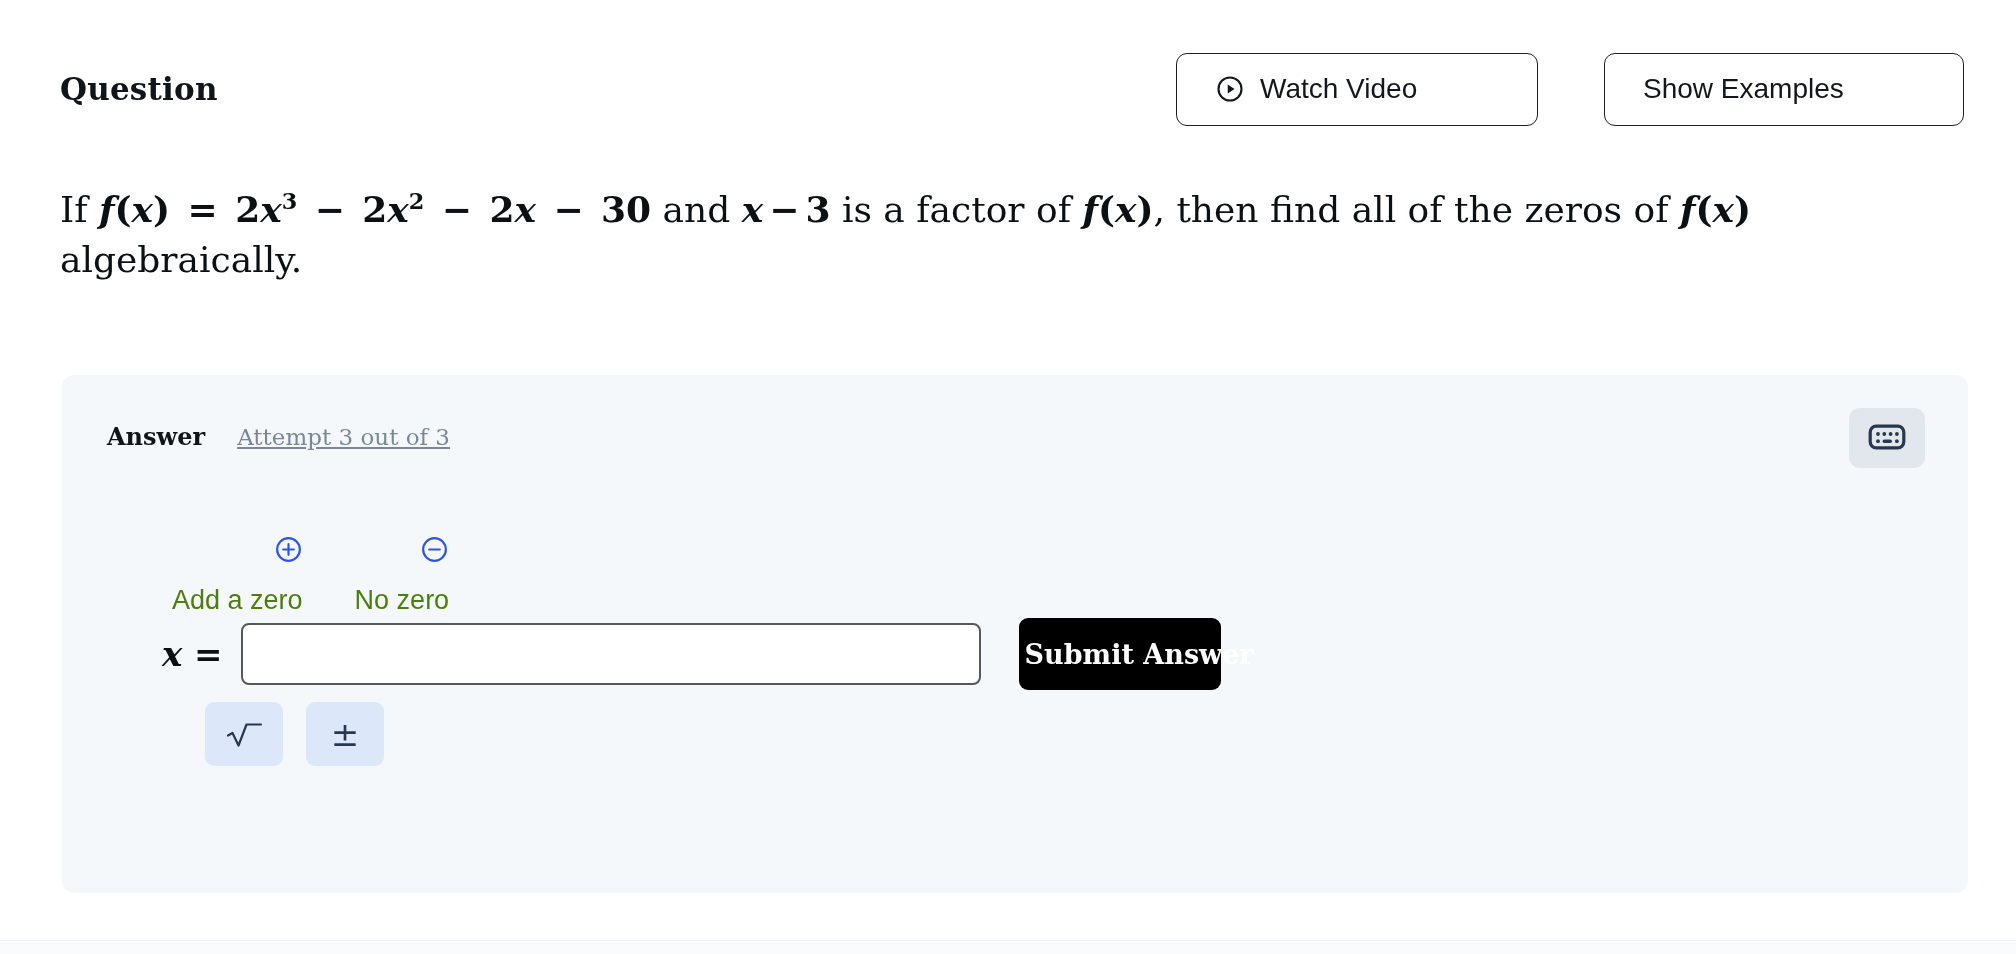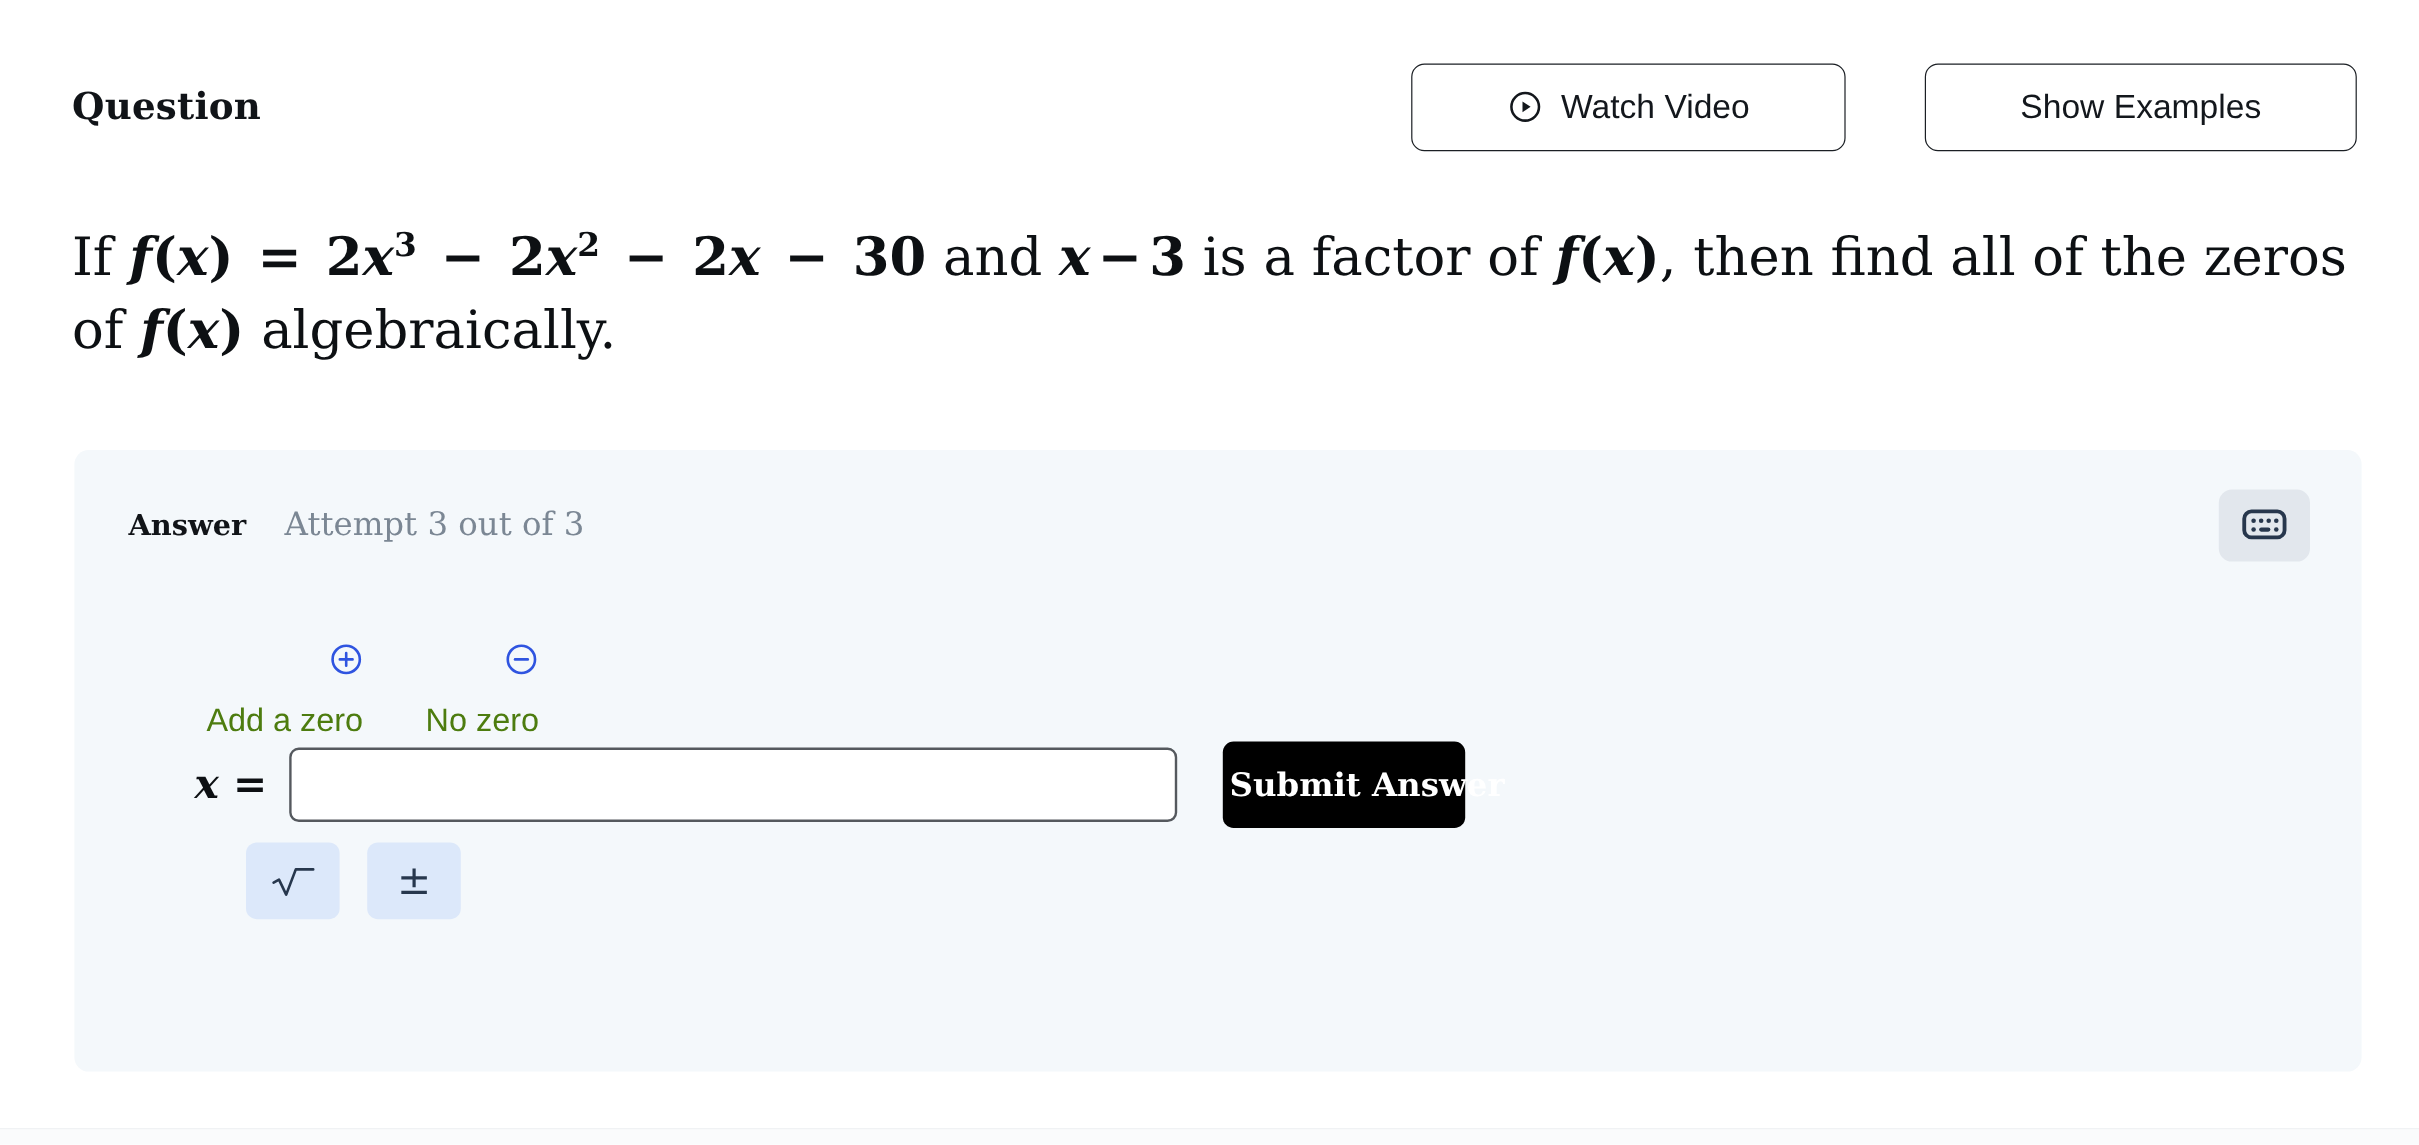--- a/index.html
+++ b/index.html
@@ -41,41 +41,40 @@
     align-items: center;
     gap: 30px;
   }
   .hdr-btn {
     height: 73px;
     border: 1.6px solid #1b1f24;
     border-radius: 11px;
     background: #ffffff;
     display: flex;
     align-items: center;
-    justify-content: center;
     gap: 15px;
     padding: 0 38px;
     cursor: pointer;
     font-family: "Liberation Sans", sans-serif;
     font-size: 28px;
     color: #13171c;
     white-space: nowrap;
   }
   .hdr-btn.watch { width: 362px; }
   .hdr-btn.examples { width: 360px; margin-left: 36px; }
   .play-icon { display: flex; align-items: center; }
 
   
   .question-body {
     position: absolute;
     left: 60px;
     top: 185px;
     width: 1900px;
     font-family: "DejaVu Serif", "Liberation Serif", serif;
-    font-size: 44px;
+    font-size: 36px;
     line-height: 1.38;
     color: #0d1013;
   }
   .mathb {
     font-family: "DejaVu Serif", "Liberation Serif", serif;
     font-weight: bold;
     font-style: normal;
   }
   .mathbi {
     font-family: "DejaVu Serif", "Liberation Serif", serif;
@@ -108,22 +107,23 @@
     gap: 32px;
   }
   .answer-label {
     font-family: "DejaVu Serif", "Liberation Serif", serif;
     font-weight: bold;
     font-size: 24px;
     color: #111418;
   }
   .attempt-text {
     font-family: "DejaVu Serif", "Liberation Serif", serif;
-    font-size: 27px;
+    font-size: 23px;
     color: #7b8794;
+    text-decoration: underline;
   }
   .kbd-btn {
     position: absolute;
     right: 43px;
     top: 33px;
     width: 76px;
     height: 60px;
     background: #e2e7ed;
     border: none;
     border-radius: 11px;

